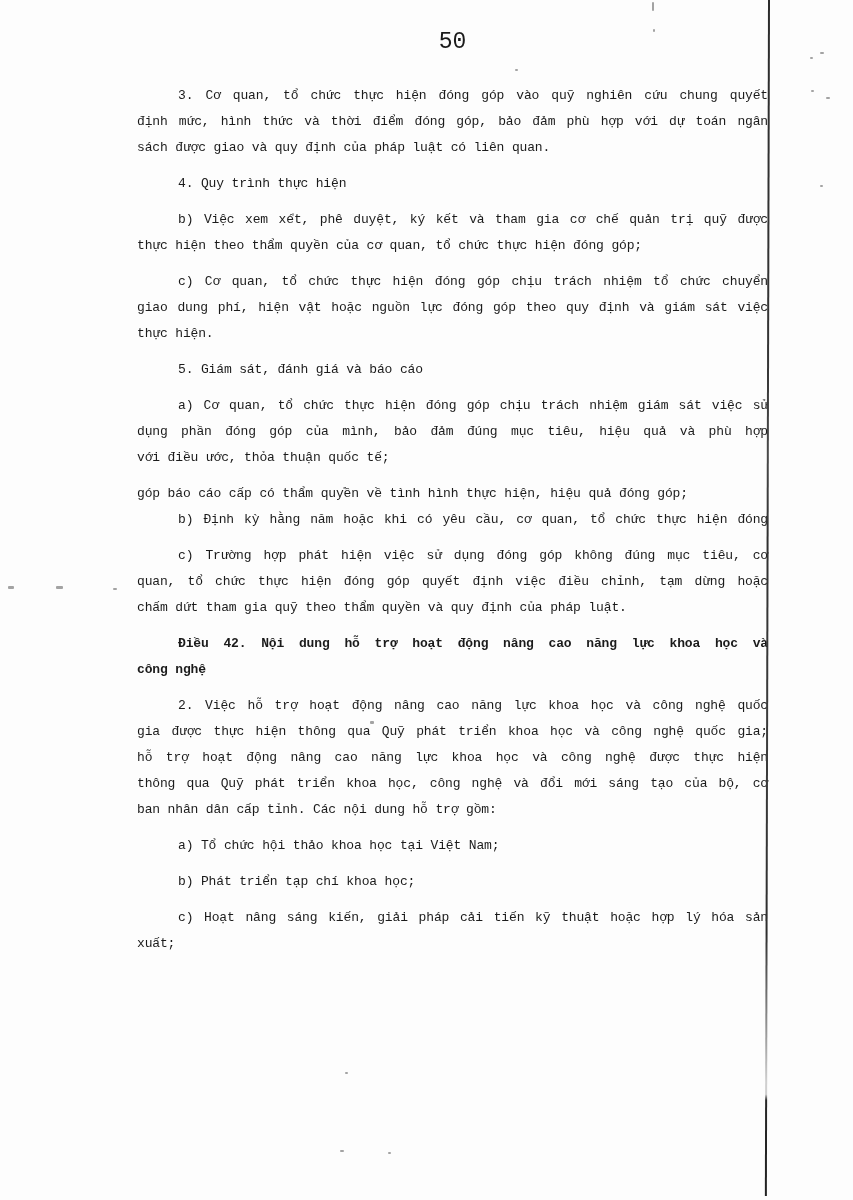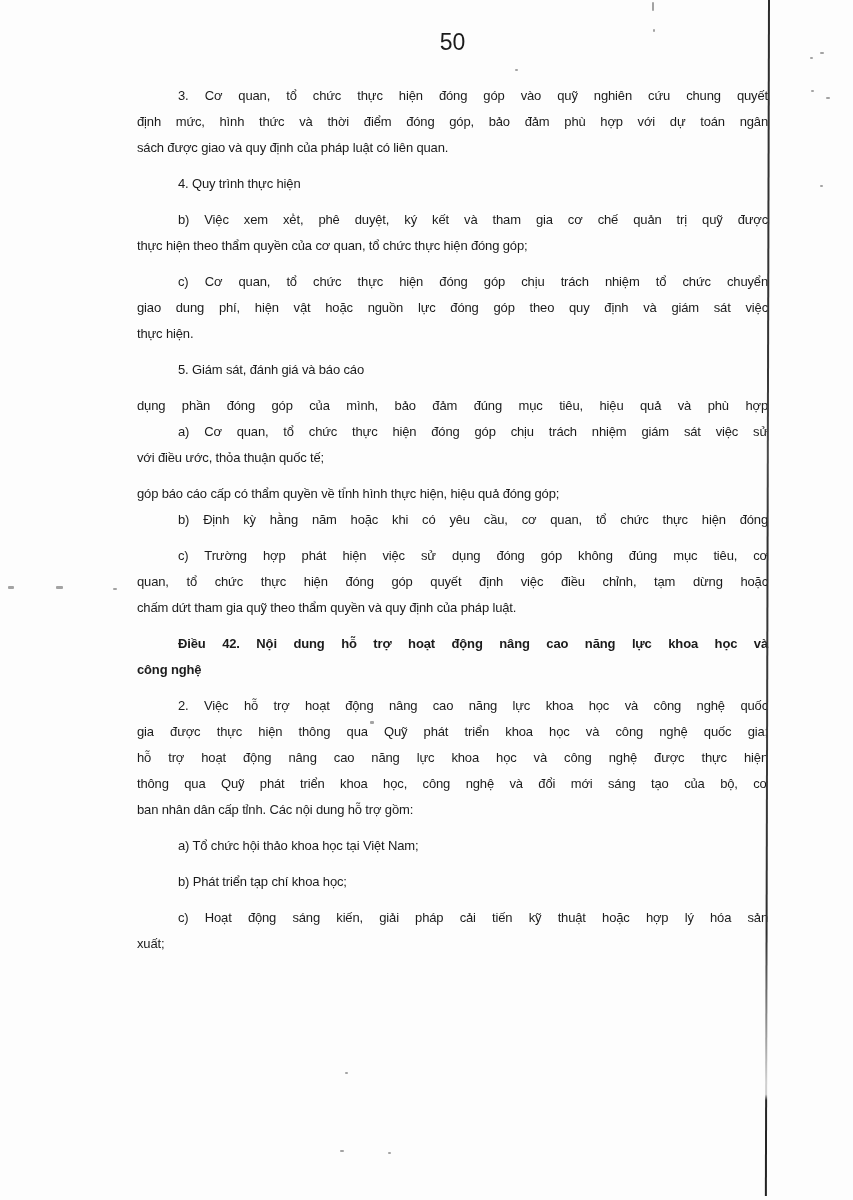--- a/index.html
+++ b/index.html
@@ -6,21 +6,21 @@
     margin: 0;
     padding: 0;
     background: #ffffff;
   }
   .page {
     position: relative;
     width: 853px;
     height: 1200px;
     background: #fdfdfd;
     overflow: hidden;
-    font-family: Liberation Sans, sans-serif;
+    font-family: Liberation Mono, monospace;
     color: #1b1b1b;
   }
   .page-number {
     position: absolute;
     top: 29px;
     left: 137px;
     width: 631px;
     text-align: center;
     font-size: 23px;
     line-height: 26px;
@@ -102,22 +102,22 @@
       </div>
       <div class="para">
         <div class="line first">c) Cơ quan, tổ chức thực hiện đóng góp chịu trách nhiệm tổ chức chuyển</div>
         <div class="line">giao dung phí, hiện vật hoặc nguồn lực đóng góp theo quy định và giám sát việc</div>
         <div class="line last">thực hiện.</div>
       </div>
       <div class="para">
         <div class="line first last">5. Giám sát, đánh giá và báo cáo</div>
       </div>
       <div class="para">
+        <div class="line first">a) Cơ quan, tổ chức thực hiện đóng góp chịu trách nhiệm giám sát việc sử</div>
         <div class="line">dụng phần đóng góp của mình, bảo đảm đúng mục tiêu, hiệu quả và phù hợp</div>
-        <div class="line first">a) Cơ quan, tổ chức thực hiện đóng góp chịu trách nhiệm giám sát việc sử</div>
         <div class="line last">với điều ước, thỏa thuận quốc tế;</div>
       </div>
       <div class="para">
         <div class="line last">góp báo cáo cấp có thẩm quyền về tình hình thực hiện, hiệu quả đóng góp;</div>
         <div class="line first">b) Định kỳ hằng năm hoặc khi có yêu cầu, cơ quan, tổ chức thực hiện đóng</div>
       </div>
       <div class="para">
         <div class="line first">c) Trường hợp phát hiện việc sử dụng đóng góp không đúng mục tiêu, cơ</div>
         <div class="line">quan, tổ chức thực hiện đóng góp quyết định việc điều chỉnh, tạm dừng hoặc</div>
         <div class="line last">chấm dứt tham gia quỹ theo thẩm quyền và quy định của pháp luật.</div>
@@ -133,21 +133,21 @@
         <div class="line">thông qua Quỹ phát triển khoa học, công nghệ và đổi mới sáng tạo của bộ, cơ</div>
         <div class="line last">ban nhân dân cấp tỉnh. Các nội dung hỗ trợ gồm:</div>
       </div>
       <div class="para">
         <div class="line first last">a) Tổ chức hội thảo khoa học tại Việt Nam;</div>
       </div>
       <div class="para">
         <div class="line first last">b) Phát triển tạp chí khoa học;</div>
       </div>
       <div class="para">
-        <div class="line first">c) Hoạt động sáng kiến, giải pháp cải tiến kỹ thuật hoặc hợp lý hóa sản</div>
+        <div class="line first">c) Hoạt nâng sáng kiến, giải pháp cải tiến kỹ thuật hoặc hợp lý hóa sản</div>
         <div class="line last">xuất;</div>
       </div>
     </div>
 
   <div class="scan-line"></div>
 
   <div class="speck" style="left:652px; top:2px;   width:2px; height:9px;"></div>
   <div class="speck" style="left:653px; top:29px;  width:2px; height:3px;"></div>
   <div class="speck" style="left:820px; top:52px;  width:4px; height:2px;"></div>
   <div class="speck" style="left:810px; top:57px;  width:3px; height:2px;"></div>

